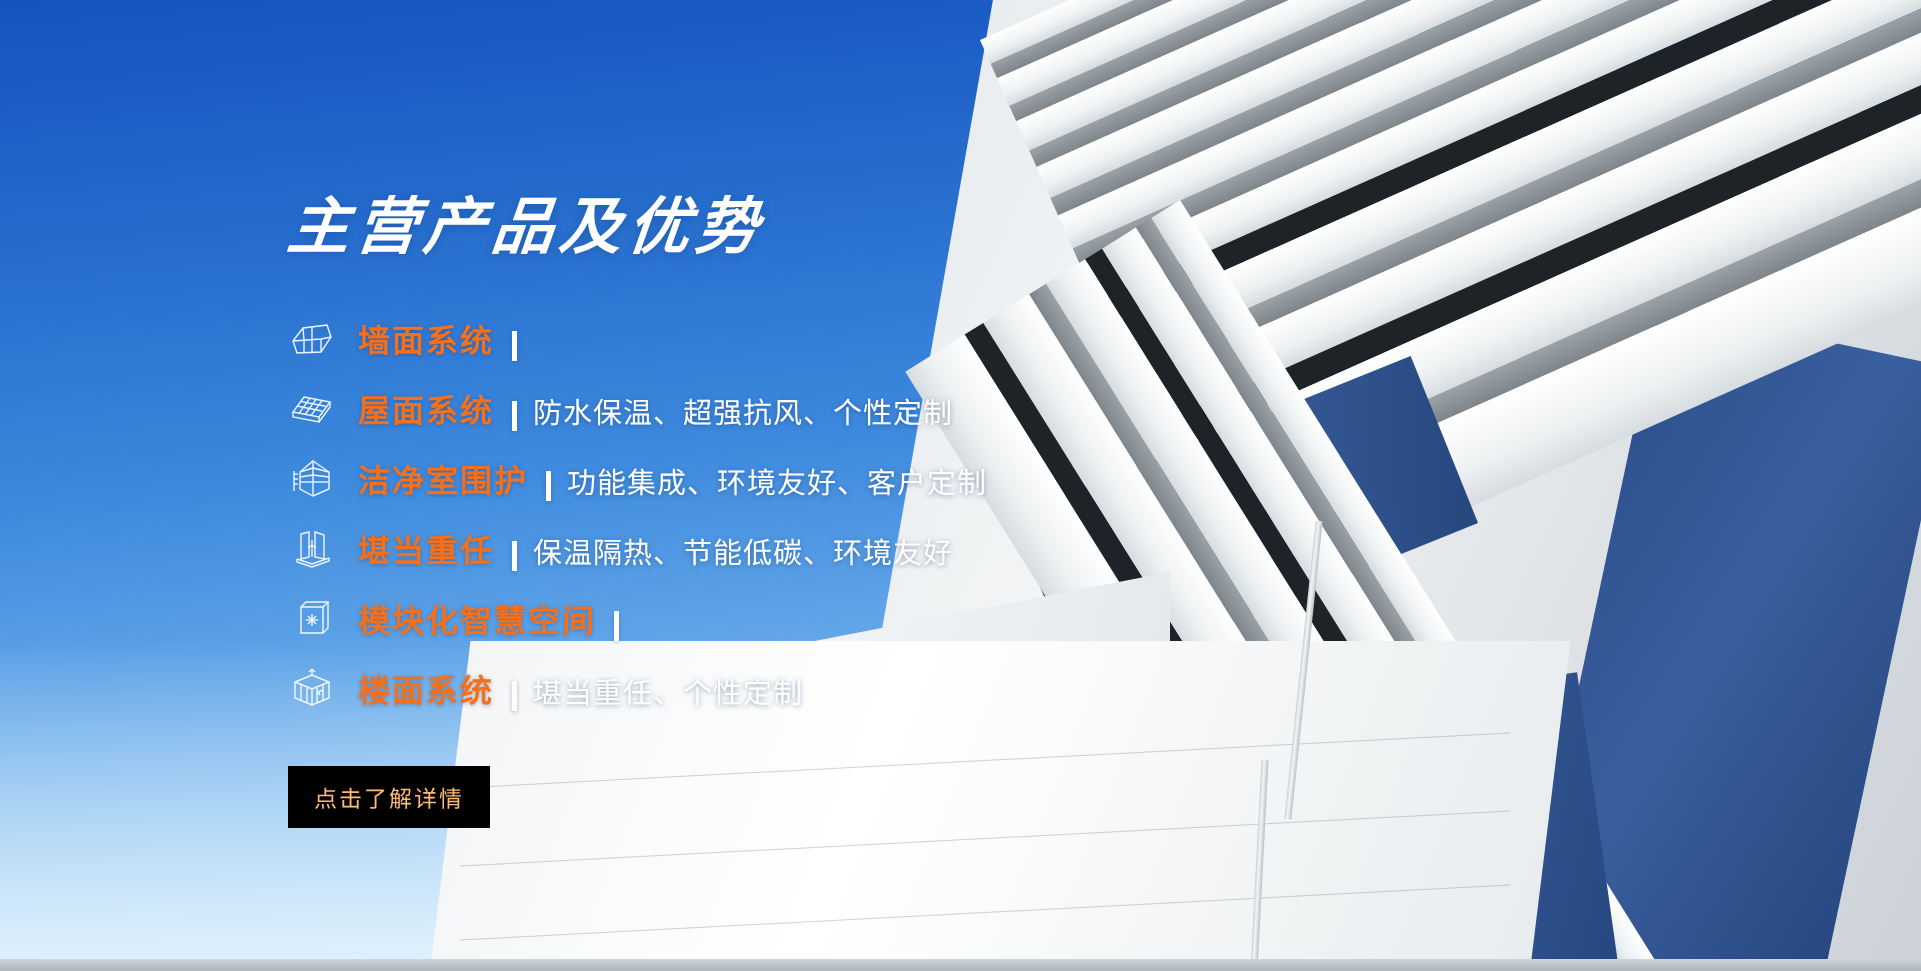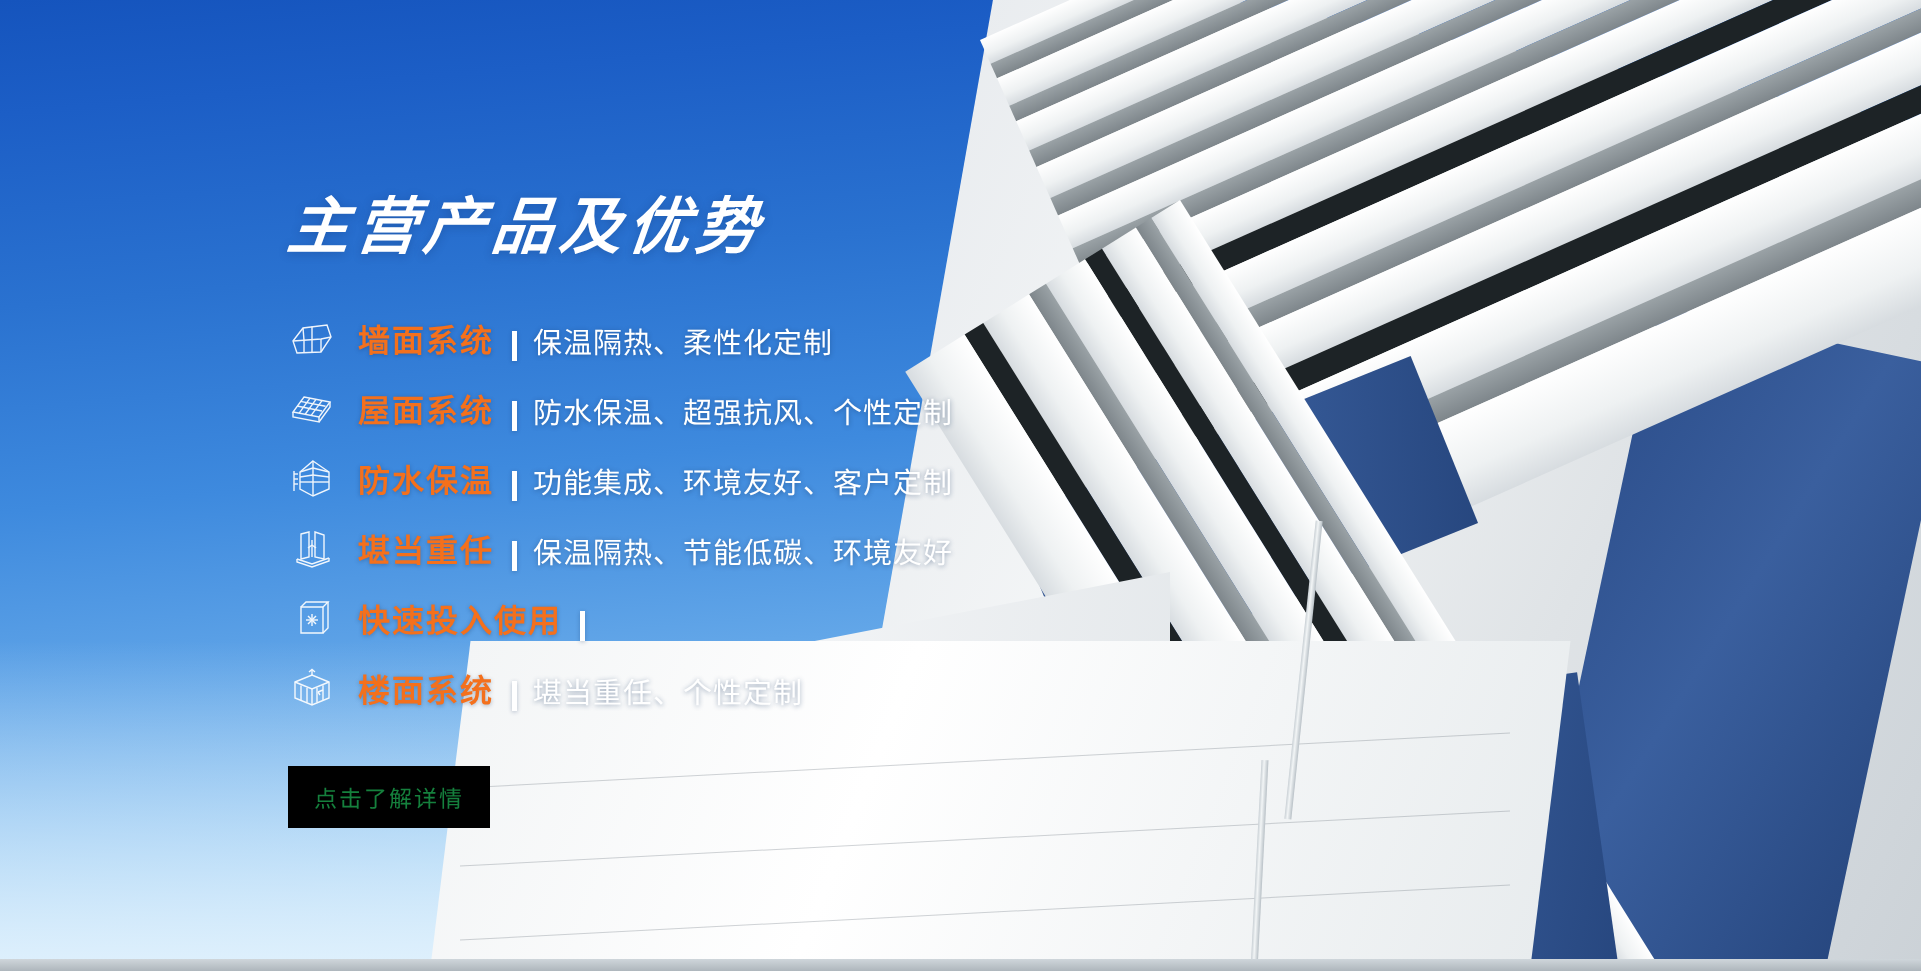--- a/index.html
+++ b/index.html
@@ -136,21 +136,21 @@
     box-shadow:0 1px 4px rgba(20,50,95,.3);
   }
   .f-desc{
     color:#ffffff;font-size:29px;letter-spacing:1px;white-space:nowrap;
     text-shadow:0 1px 5px rgba(20,50,95,.45);
   }
 
   .cta{
     margin-top:42px;
     display:inline-block;
-    background:#000000;color:#15803d;
+    background:#000000;color:#fdba74;
     font-size:23px;letter-spacing:2px;
     padding:14px 26px;
     border:0;cursor:pointer;
     font-family:inherit;
   }
 </style>
 </head>
 <body>
 
 <div class="stage">
@@ -228,21 +228,20 @@
             <path d="M4 22 L32 20 L42 18"></path>
             <path d="M32 20 L32 33"></path>
             <path d="M14 9 L15 21"></path>
             <path d="M23 7.5 L23 20.5"></path>
             <path d="M15 21 L15 33.6"></path>
             <path d="M23 20.5 L23 33.3"></path>
           </svg>
         </span>
         <span class="f-title">墙面系统</span>
         <span class="f-sep"></span>
-        <span class="f-desc">保温隔热、柔性化定制</span>
       </li>
 
       <li class="feature">
         <span class="f-icon">
           <svg width="46" height="40" viewBox="0 0 46 40" fill="none" stroke="#ffffff" stroke-width="1.4">
             <path d="M15 8 L41 13 L30 28 L4 23 Z"></path>
             <path d="M4 23 L4 28 L30 33 L30 28"></path>
             <path d="M41 13 L41 18 L30 33"></path>
             <path d="M21 9.2 L10 24.3"></path>
             <path d="M27 10.4 L16 25.5"></path>
@@ -266,21 +265,21 @@
               <path d="M24 24 L40 24"></path>
             <path d="M24 10 L11 14"></path>
               <path d="M24 17 L11 19"></path>
               <path d="M24 24 L11 24"></path>
             <path d="M5 16 L9 16"></path>
               <path d="M5 21 L9 21"></path>
               <path d="M5 26 L9 26"></path>
             <path d="M5 13 L5 33"></path>
           </svg>
         </span>
-        <span class="f-title">防水保温</span>
+        <span class="f-title">洁净室围护</span>
         <span class="f-sep"></span>
         <span class="f-desc">功能集成、环境友好、客户定制</span>
       </li>
 
       <li class="feature">
         <span class="f-icon">
           <svg width="46" height="42" viewBox="0 0 46 42" fill="none" stroke="#ffffff" stroke-width="1.4">
             <path d="M12 6 L20 4 L20 29 L12 31 Z"></path>
             <path d="M26 4 L35 7 L35 31 L26 29 Z"></path>
             <path d="M8 31 L23 36 L40 30"></path>
@@ -300,21 +299,21 @@
           <svg width="46" height="42" viewBox="0 0 46 42" fill="none" stroke="#ffffff" stroke-width="1.4">
             <path d="M12 9 L34 9 L34 35 L12 35 Z"></path>
             <path d="M12 9 L17 4 L39 4 L34 9"></path>
             <path d="M39 4 L39 30 L34 35"></path>
             <path d="M23 16 L23 28"></path>
               <path d="M17 22 L29 22"></path>
             <path d="M19 18 L27 26"></path>
               <path d="M27 18 L19 26"></path>
           </svg>
         </span>
-        <span class="f-title">快速投入使用</span>
+        <span class="f-title">模块化智慧空间</span>
         <span class="f-sep"></span>
       </li>
 
       <li class="feature">
         <span class="f-icon">
           <svg width="46" height="42" viewBox="0 0 46 42" fill="none" stroke="#ffffff" stroke-width="1.4">
             <path d="M6 14 L23 7 L40 14 L40 30 L23 37 L6 30 Z"></path>
             <path d="M6 14 L23 21 L40 14"></path>
             <path d="M23 21 L23 37"></path>
             <path d="M12 17.5 L12 32"></path>

